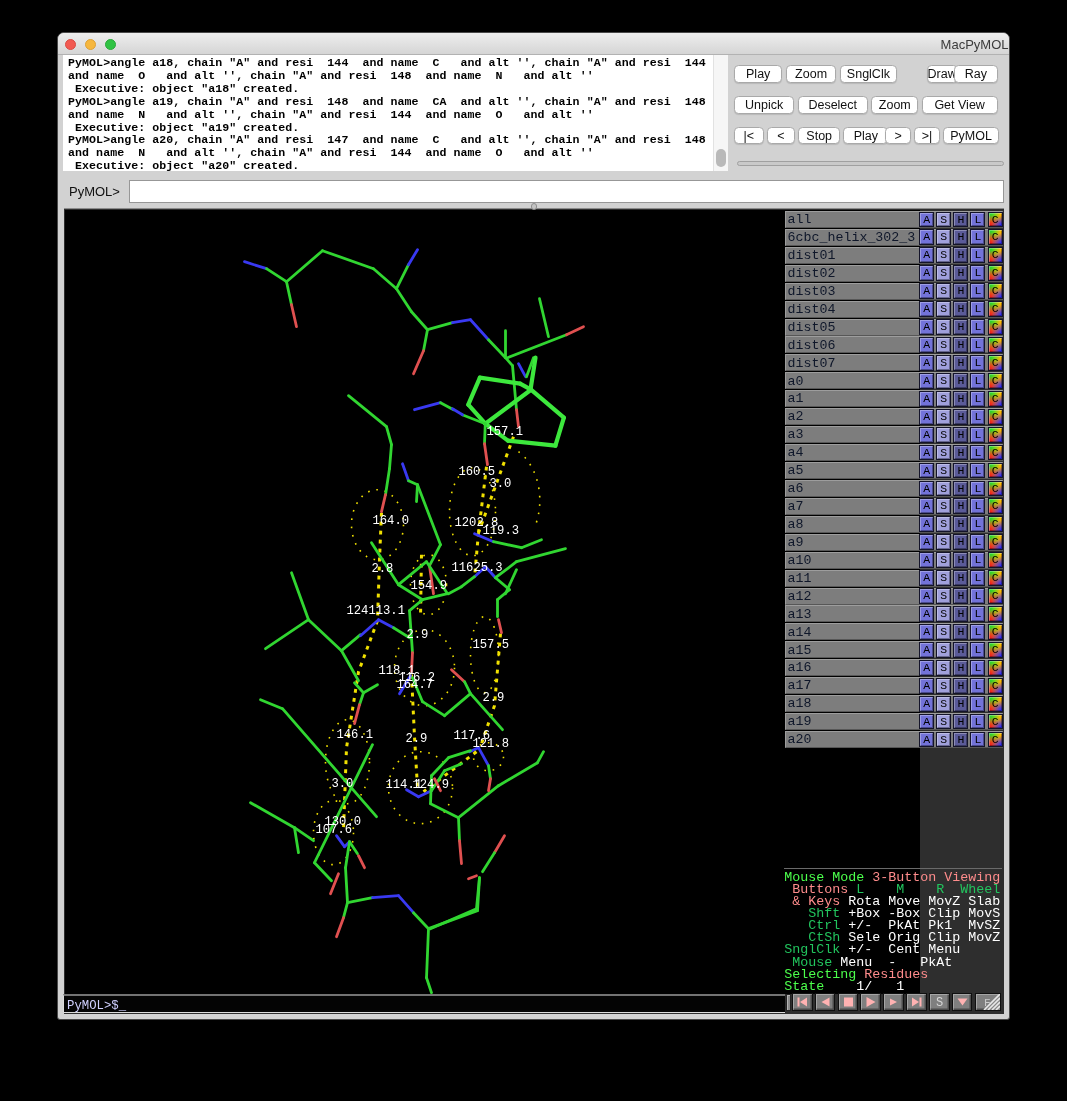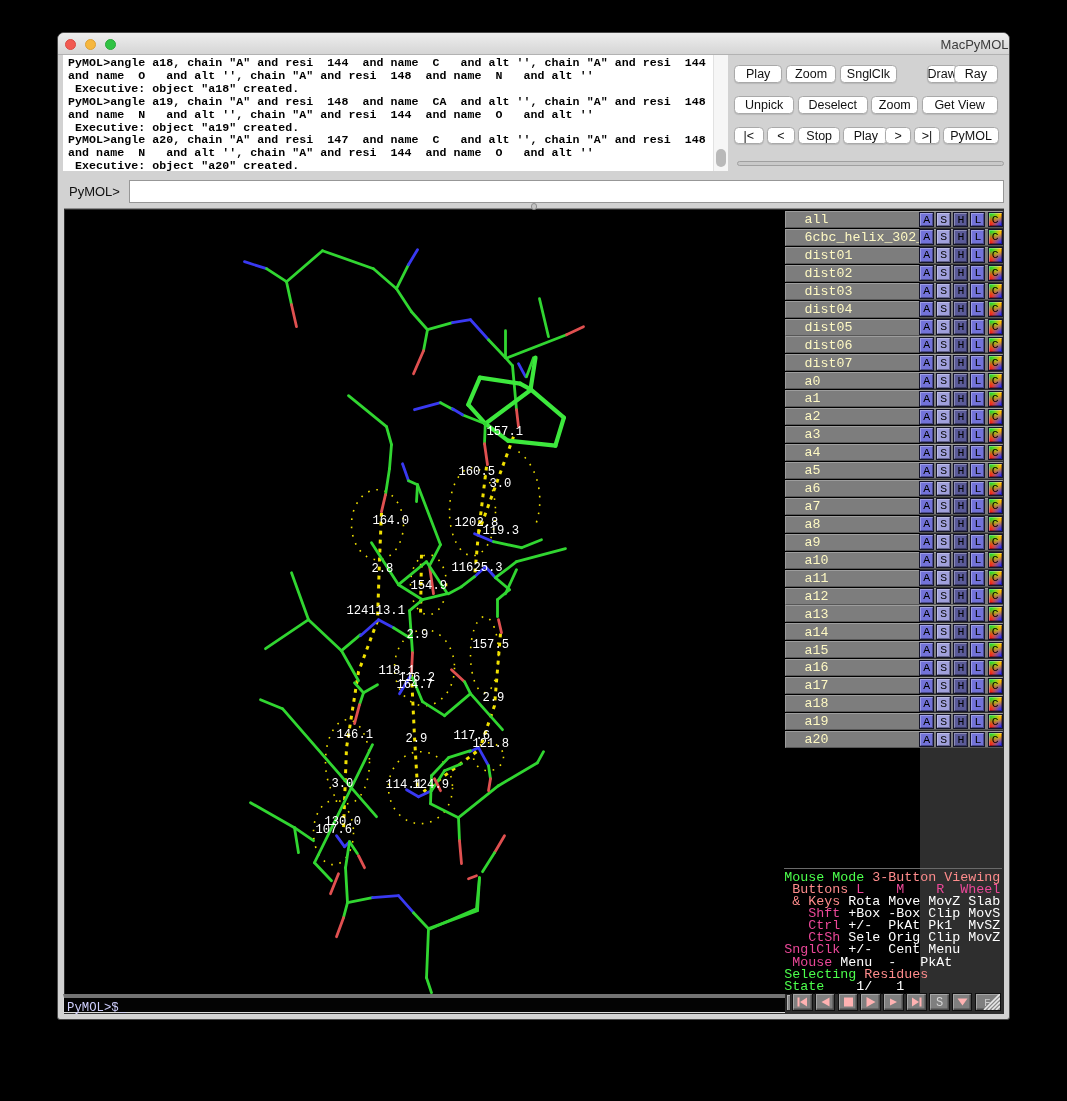--- a/index.html
+++ b/index.html
@@ -11,27 +11,27 @@
 #sbar{position:absolute;left:655.3px;top:22.5px;width:15.2px;height:115.5px;background:#f6f6f6;border-left:1px solid #e2e2e2}
 #sbthumb{position:absolute;left:2.6px;top:94px;width:9.6px;height:17.5px;border-radius:5px;background:#b9b9b9}
 .btn{position:absolute;background:#fff;border:1px solid #a9a9a9;border-radius:4.5px;font:12.5px "Liberation Sans",sans-serif;color:#111;text-align:center;box-shadow:0 1px 1px rgba(0,0,0,0.12)}
 #slider{position:absolute;left:679px;top:128.7px;width:267px;height:4.4px;background:#c9c9c9;border:1px solid #a0a0a0;border-radius:2.5px}
 #plabel{position:absolute;left:11.5px;top:151px;font:13px "Liberation Sans",sans-serif;color:#111}
 #pinput{position:absolute;left:71px;top:146.9px;width:875.3px;height:23px;background:#fff;border:1px solid #979797}
 #dot{position:absolute;z-index:6;left:473.4px;top:170.8px;width:6.6px;height:6.6px;border-radius:50%;background:#c5c5c5;border:1px solid #8e8e8e}
 #inner{position:absolute;left:6px;top:175.5px;width:940.4px;height:805.8px;background:#2e2e2e;box-shadow:inset 0 1px 0 #8b8b8b}
 #vp{position:absolute;left:1px;top:2.1px;width:855px;height:784.2px;background:#000}
 .row{position:absolute;left:721.1px;width:218.4px;height:16.95px;background:#7d7d7d;box-shadow:inset 1px 1px 0 rgba(255,255,255,0.25),inset -1px -1px 0 rgba(0,0,0,0.3)}
-.row span{position:absolute;left:20px;top:1.2px;font:13.3px "Liberation Mono",monospace;color:#fef9c3;white-space:pre}
+.row span{position:absolute;left:3px;top:1.2px;font:13.3px "Liberation Mono",monospace;color:#0f172a;white-space:pre}
 .ab{position:absolute;top:0.6px;width:15px;height:15.8px;border:1px solid #14142a;font:11.5px "Liberation Mono",monospace;color:#000;text-align:center;line-height:14px;box-shadow:inset 1px 1px 0 rgba(255,255,255,0.3),inset -1px -1px 0 rgba(0,0,0,0.35)}
 .bA{left:134.5px;background:#7373d9}.bS{left:151.6px;background:#a0a0dc}.bH{left:168.8px;background:#5b5b99}.bL{left:185.9px;background:#7373d9}
 .bC{left:203.1px;background:radial-gradient(at 100% 100%,#2d2dff 8%,rgba(0,0,0,0) 58%),radial-gradient(at 0% 100%,#ee2020 12%,rgba(0,0,0,0) 62%),radial-gradient(at 0% 0%,#2bd42b 14%,rgba(0,0,0,0) 62%),linear-gradient(135deg,#b8e812,#ffb400 55%,#ff7a00)}
 #mouse{position:absolute;left:720.8px;top:659.5px;width:217.5px;overflow:hidden;margin:0;font:13.33px/12.12px "Liberation Mono",monospace;white-space:pre;color:#fff;border-top:1px solid #6a6a6a;padding-top:3px}
-.mg{color:#4cff4c}.mr{color:#ff8c8c}.mb{color:#ec4899}
-#pbar{position:absolute;left:-0.5px;top:785.8px;width:722px;height:18.6px;background:#040404;border-top:4px solid #737373;border-bottom:1px solid #dcdcdc;border-left:1px solid #dcdcdc}
+.mg{color:#4cff4c}.mr{color:#ff8c8c}.mb{color:#22c55e}
+#pbar{position:absolute;left:-0.5px;top:785.8px;width:722px;height:18.6px;background:#040404;border-top:2px solid #737373;border-bottom:1px solid #dcdcdc;border-left:1px solid #dcdcdc}
 #pbar div{position:absolute;left:3px;top:3.2px;font:12.3px "Liberation Mono",monospace;color:#d0d0ff}
 #vcrbar{position:absolute;left:722px;top:785.9px;width:5px;height:17px;background:#8a8a8a;border:1px solid #222;box-shadow:inset 1px 1px 0 rgba(255,255,255,.35)}
 .vcr{position:absolute;top:785.2px;width:20.7px;height:17.6px;background:#7f7f7f;border:1px solid #101010;box-shadow:inset 1px 1px 0 rgba(255,255,255,0.3),inset -1.5px -1.5px 0 rgba(0,0,0,0.4)}
 .vcr svg{position:absolute;left:0;top:0}
 </style></head><body>
 <div id="win">
 <div id="tb">
 <div class="tl" style="left:7.3px;background:#f25a52;border:0.5px solid #d94c44"></div>
 <div class="tl" style="left:27.3px;background:#f6b73e;border:0.5px solid #dda137"></div>
 <div class="tl" style="left:47px;background:#2fc343;border:0.5px solid #2aa83a"></div>

